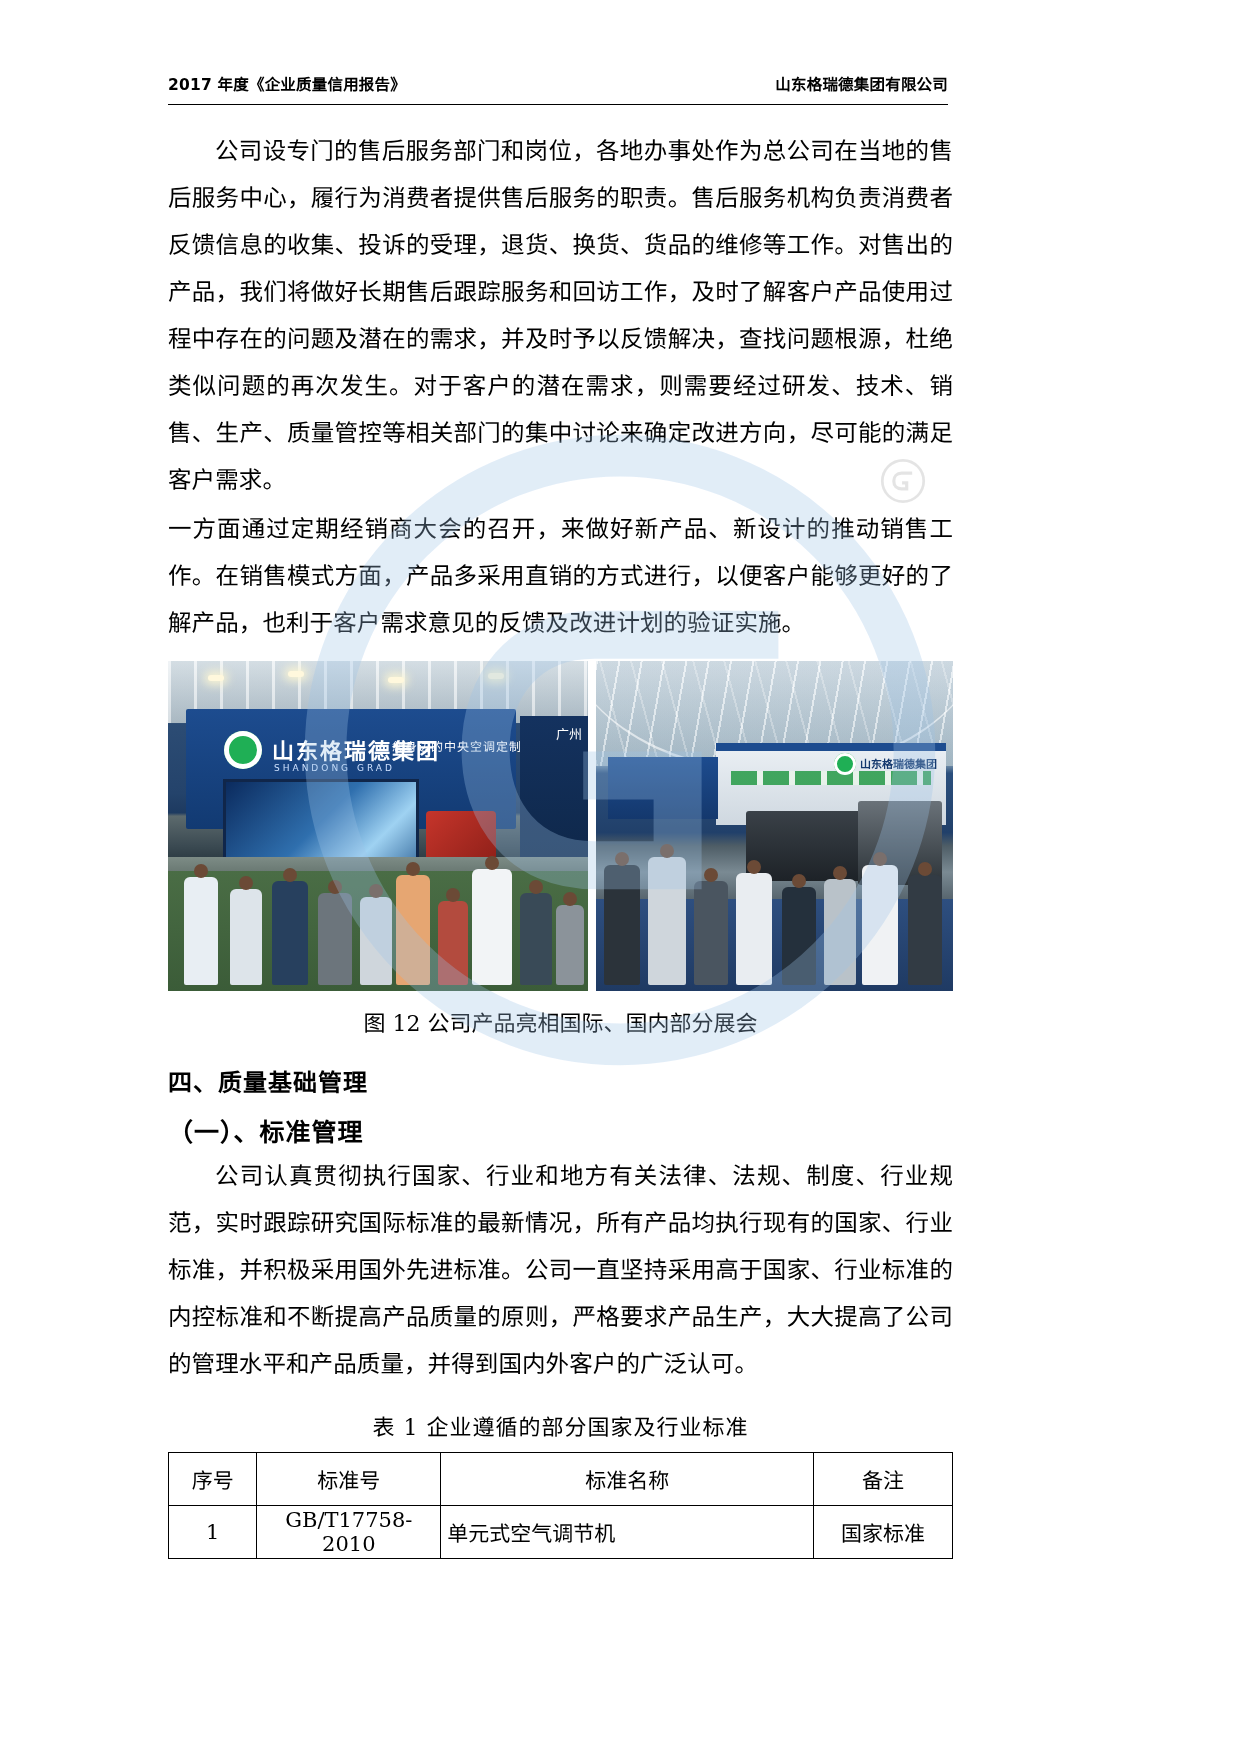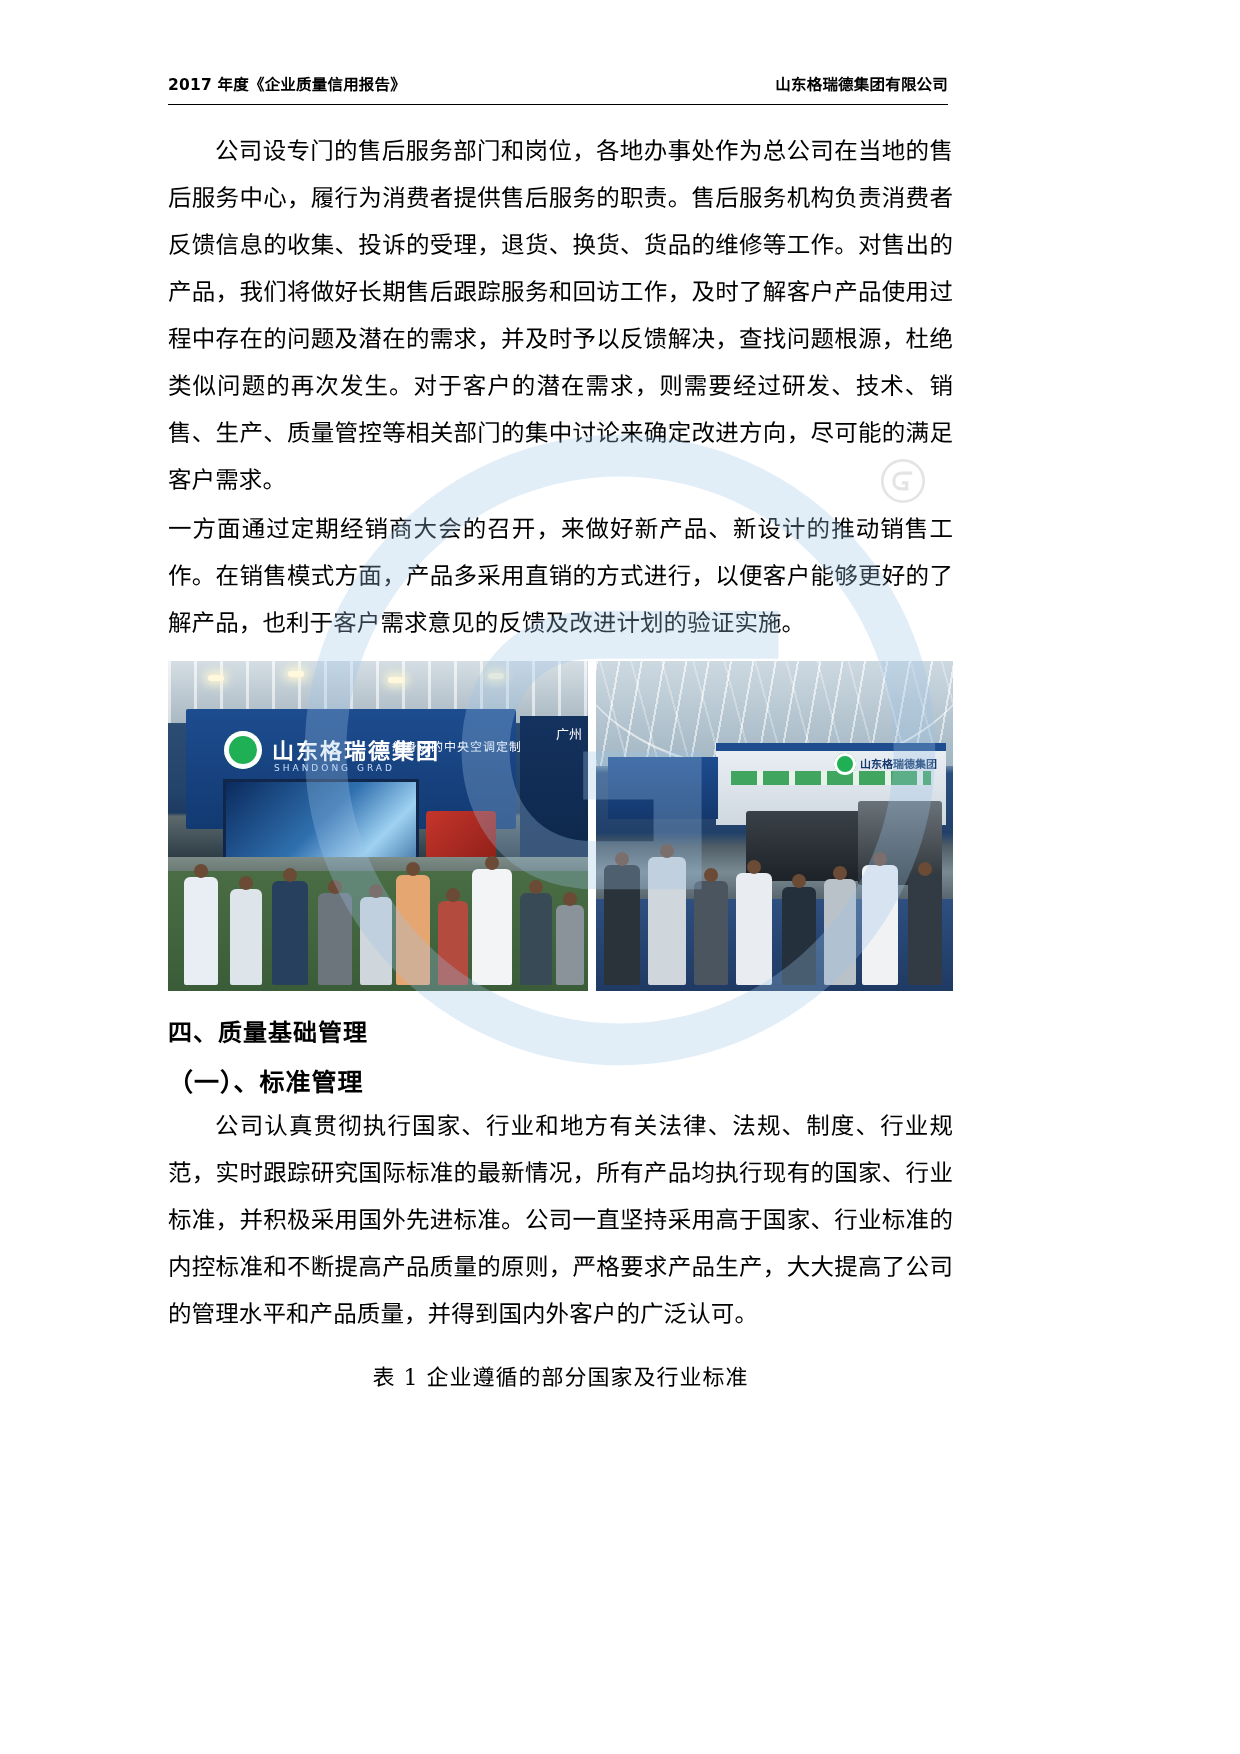--- a/index.html
+++ b/index.html
@@ -370,28 +370,47 @@
         <div class="person" style="left:266px; width:36px; height:120px; background:#f0f2f4;">
             <span class="head"></span>
           </div>
         <div class="person" style="left:312px; width:34px; height:110px; background:#323b44;">
             <span class="head"></span>
           </div>
       </div>
 
     </div>
 
+    <div class="figure-caption">图 12  公司产品亮相国际、国内部分展会</div>
 
     <h2 class="sec">四、质量基础管理</h2>
     <h3 class="subsec">（一）、标准管理</h3>
 
     <p class="para indent">公司认真贯彻执行国家、行业和地方有关法律、法规、制度、行业规范，实时跟踪研究国际标准的最新情况，所有产品均执行现有的国家、行业标准，并积极采用国外先进标准。公司一直坚持采用高于国家、行业标准的内控标准和不断提高产品质量的原则，严格要求产品生产，大大提高了公司的管理水平和产品质量，并得到国内外客户的广泛认可。</p>
 
     <div class="table-caption">表 1   企业遵循的部分国家及行业标准</div>
 
+    <table class="std">
+      <thead>
+        <tr>
+          <th class="col-no">序号</th>
+          <th class="col-code">标准号</th>
+          <th class="col-name">标准名称</th>
+          <th class="col-note">备注</th>
+        </tr>
+      </thead>
+      <tbody>
+        <tr>
+          <td>1</td>
+          <td>GB/T17758-2010</td>
+          <td class="name">单元式空气调节机</td>
+          <td>国家标准</td>
+        </tr>
+      </tbody>
+    </table>
 
   </div>
 
   <div class="watermark">
     <svg viewBox="0 0 200 200" xmlns="http://www.w3.org/2000/svg" aria-hidden="true">
       <circle cx="100" cy="100" r="92" fill="none" stroke="#9ec4e8" stroke-width="13"></circle>
       <path d="M142 64 H92 C70 64 58 80 58 100 C58 120 70 136 92 136 H118 V108 H96" fill="none" stroke="#9ec4e8" stroke-width="15" stroke-linecap="square" stroke-linejoin="miter"></path>
     </svg>
   </div>
   <div class="wm-small">

